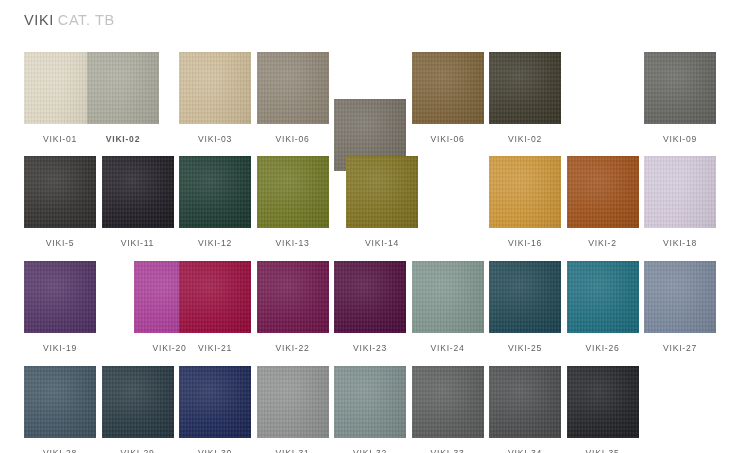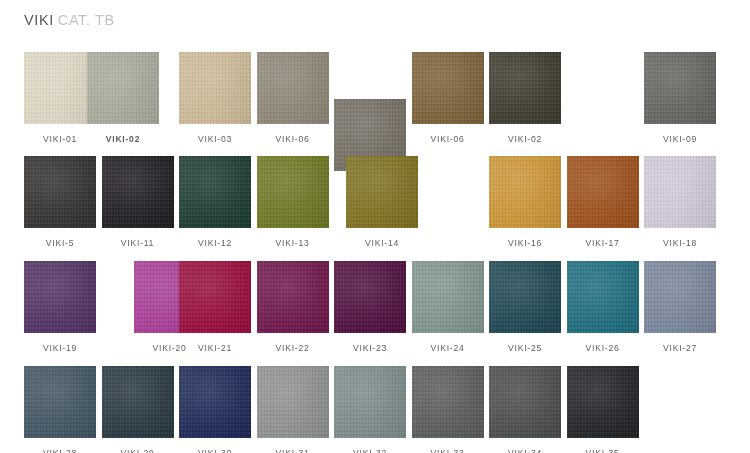--- a/index.html
+++ b/index.html
@@ -261,21 +261,21 @@
           </div>
           <div class="swatch-label">VIKI-16</div>
         </div>
         <div class="cell" style="left: 542.5px;">
           <div class="swatch" style="background-color: rgb(157, 77, 22);">
             <div class="tex-v"></div>
             <div class="tex-h"></div>
             <div class="vignette"></div>
             <div class="sheen"></div>
           </div>
-          <div class="swatch-label">VIKI-17</div>
+          <div class="swatch-label">VIKI-2</div>
         </div>
         <div class="cell" style="left: 620px;">
           <div class="swatch" style="background-color: rgb(211, 201, 218);">
             <div class="tex-v"></div>
             <div class="tex-h"></div>
             <div class="vignette"></div>
             <div class="sheen"></div>
           </div>
           <div class="swatch-label">VIKI-18</div>
         </div>

